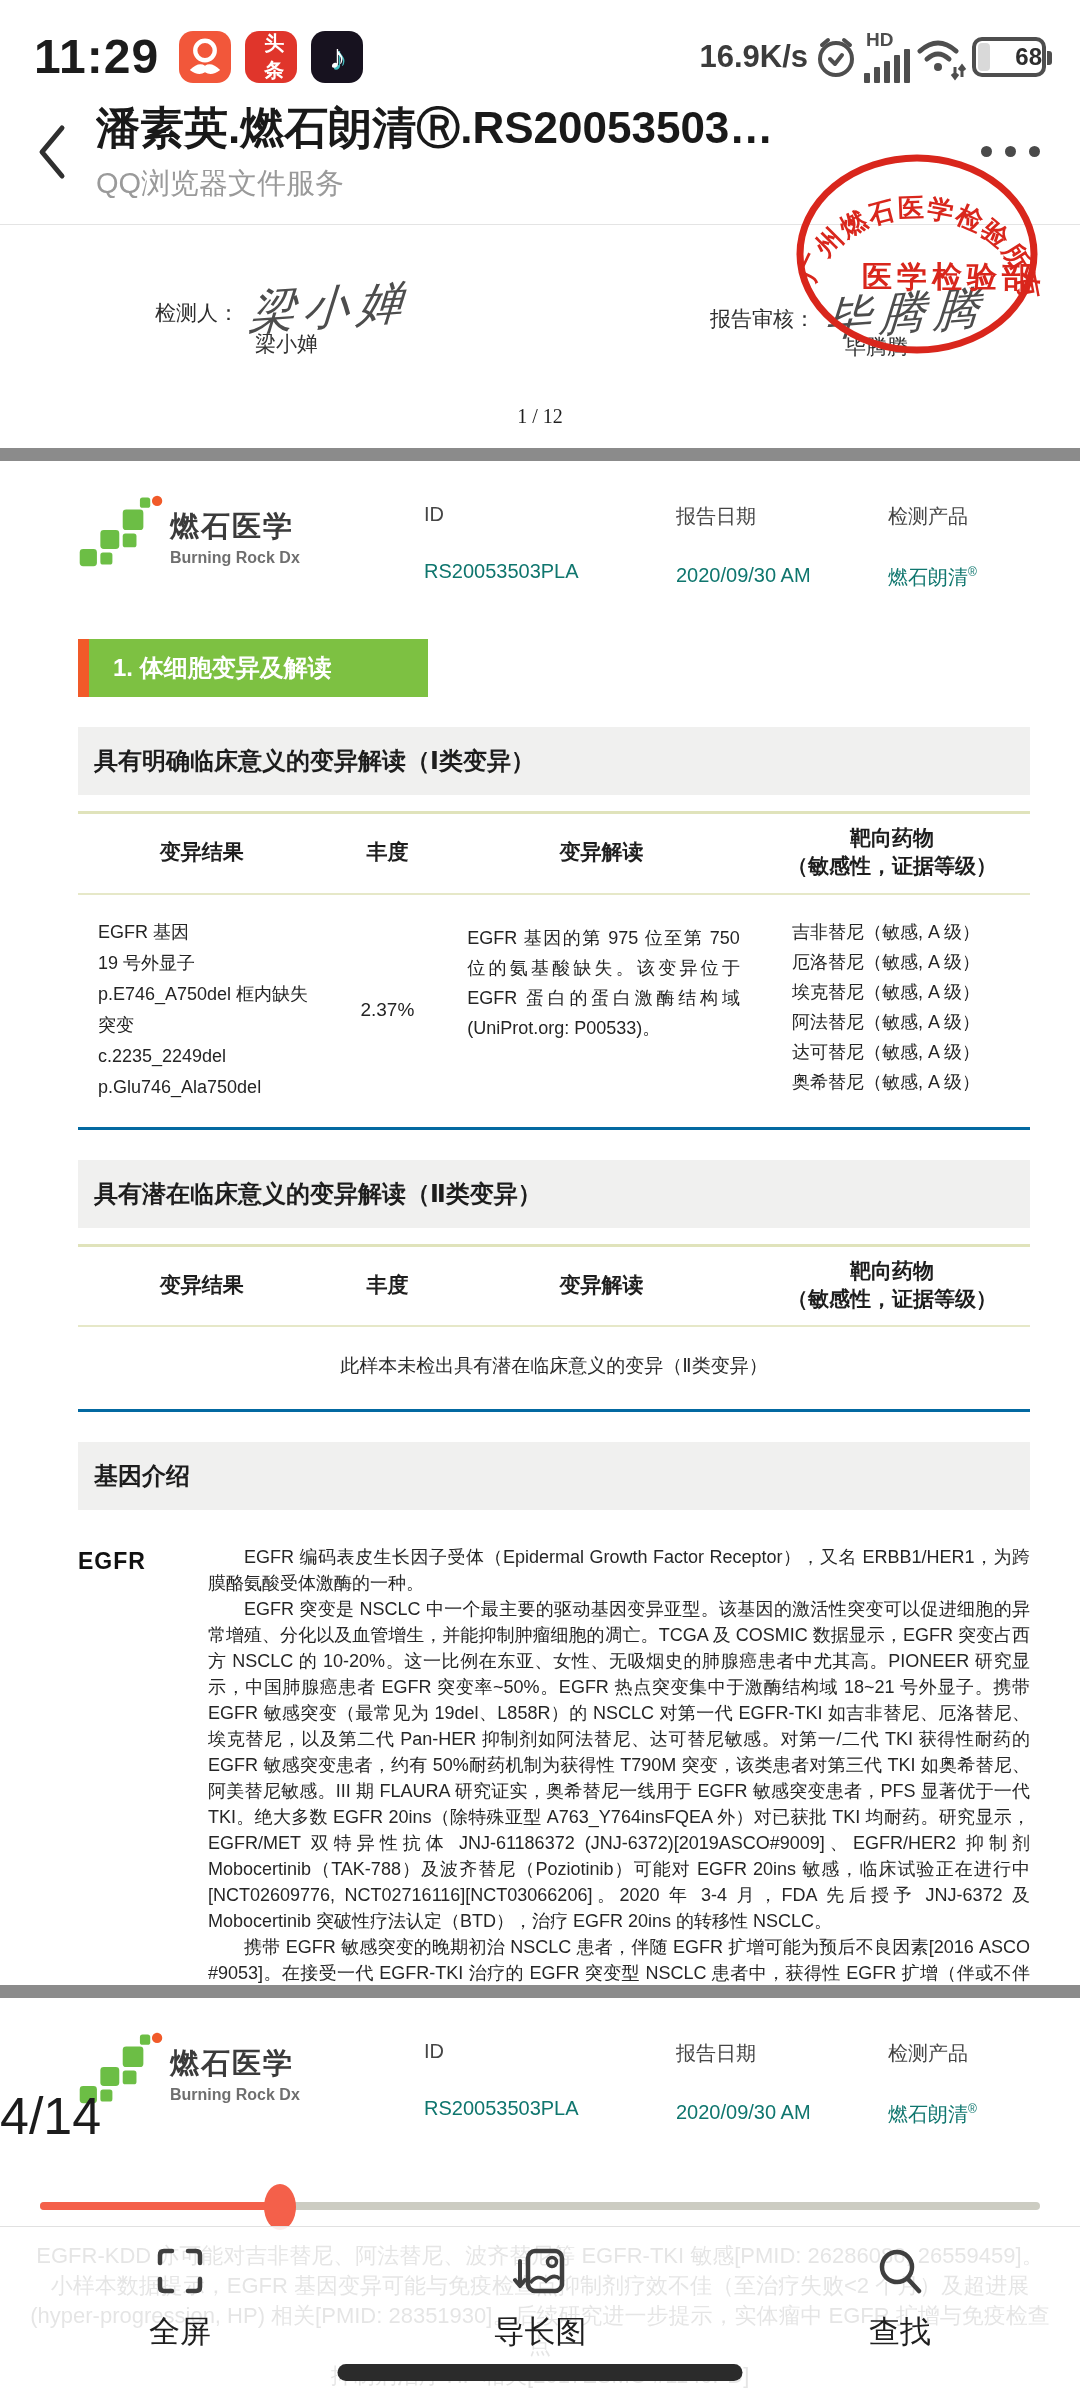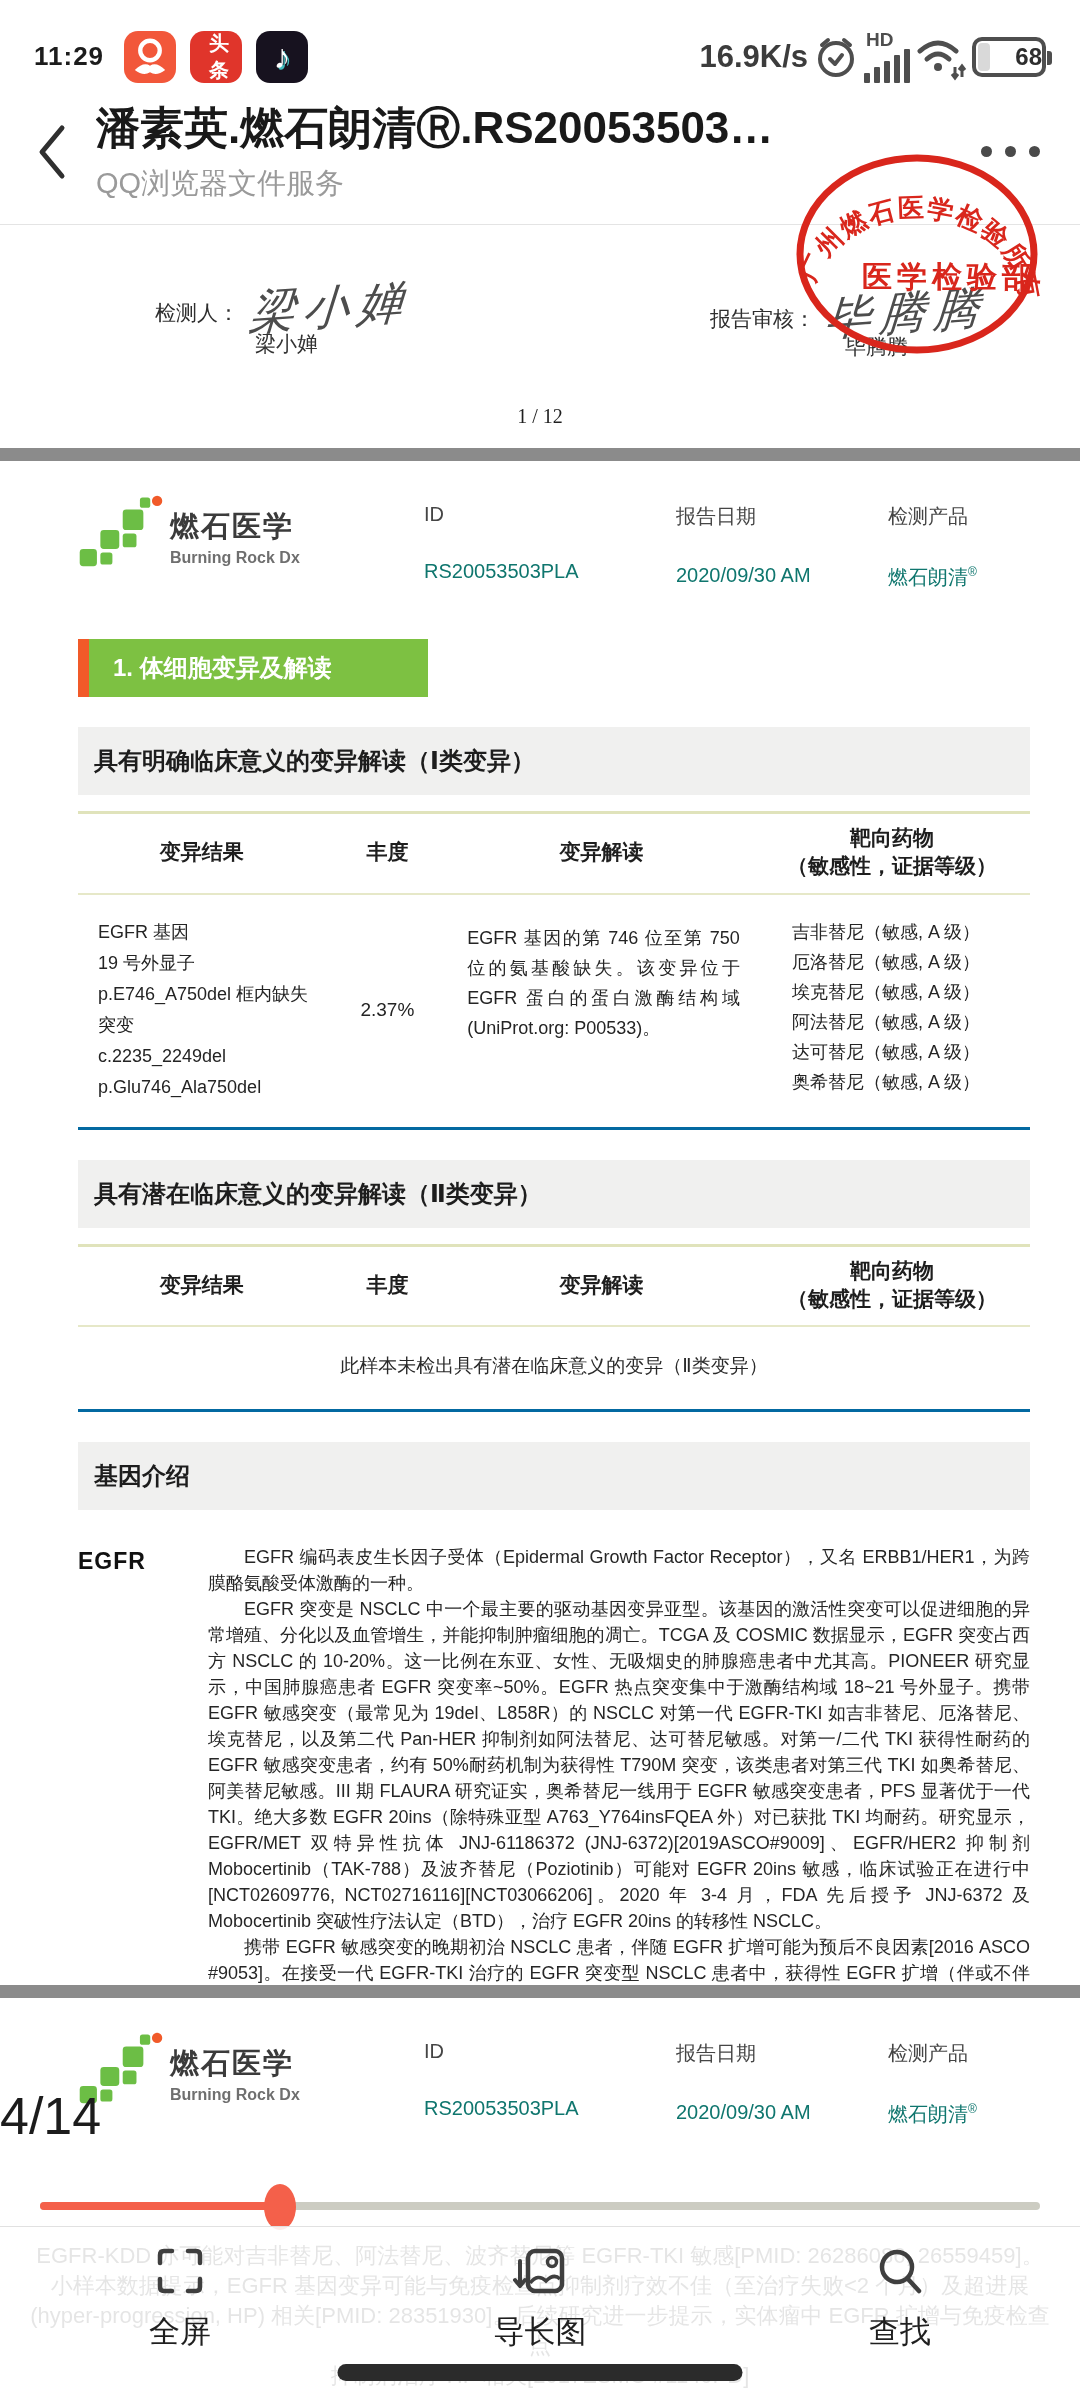--- a/index.html
+++ b/index.html
@@ -2,21 +2,21 @@
 <html><head>
 <meta charset="utf-8">
 <style>
   * { margin:0; padding:0; box-sizing:border-box; }
   html,body { width:1080px; height:2400px; overflow:hidden; background:#fff;
     font-family:"Liberation Sans","DejaVu Sans",sans-serif; color:#222; }
   .screen { position:relative; width:1080px; height:2400px; background:#fff; }
 
   
   .statusbar { height:95px; display:flex; align-items:center; padding:18px 34px 0 34px; }
-  .sb-time { font-size:26px; font-weight:bold; color:#1c1c1c; letter-spacing:1px; }
+  .sb-time { font-size:48px; font-weight:bold; color:#1c1c1c; letter-spacing:1px; }
   .sb-apps { display:flex; gap:14px; margin-left:20px; }
   .appchip { width:52px; height:52px; border-radius:14px; display:flex; align-items:center; justify-content:center; overflow:hidden; }
   .appchip.a1 { background:#f2573a; }
   .appchip.a2 { background:#e0352b; }
   .appchip.a3 { background:#17121f; }
   .a2 span { color:#fff; font-size:20px; font-weight:bold; letter-spacing:1px;margin-left:19px; }
   .a3 span { color:#fff; font-size:34px; font-weight:bold; text-shadow:2px 2px 0 rgba(78,230,230,.8); }
   .sb-right { margin-left:auto; display:flex; align-items:center; gap:4px; }
   .sb-speed { font-size:31px; font-weight:600; color:#3c3c3c; }
   .sig-wrap { display:flex; flex-direction:column; align-items:flex-start; }
@@ -254,21 +254,21 @@
         </div>
         <div class="vt-row">
           <div class="cell-result">
 
           <div>EGFR 基因</div>
               <div>19 号外显子 p.E746_A750del 框内缺失突变</div>
               <div>c.2235_2249del</div>
               <div>p.Glu746_Ala750del</div>
             </div>
           <div class="cell-ab">2.37%</div>
-          <div class="cell-interp">EGFR 基因的第 746 位至第 750 位的氨基酸缺失。该变异位于 EGFR 蛋白的蛋白激酶结构域(UniProt.org: P00533)。</div>
+          <div class="cell-interp">EGFR 基因的第 975 位至第 750 位的氨基酸缺失。该变异位于 EGFR 蛋白的蛋白激酶结构域(UniProt.org: P00533)。</div>
           <div class="cell-drugs">
 
           <div>吉非替尼（敏感, A 级）</div>
               <div>厄洛替尼（敏感, A 级）</div>
               <div>埃克替尼（敏感, A 级）</div>
               <div>阿法替尼（敏感, A 级）</div>
               <div>达可替尼（敏感, A 级）</div>
               <div>奥希替尼（敏感, A 级）</div>
             </div>
         </div>

